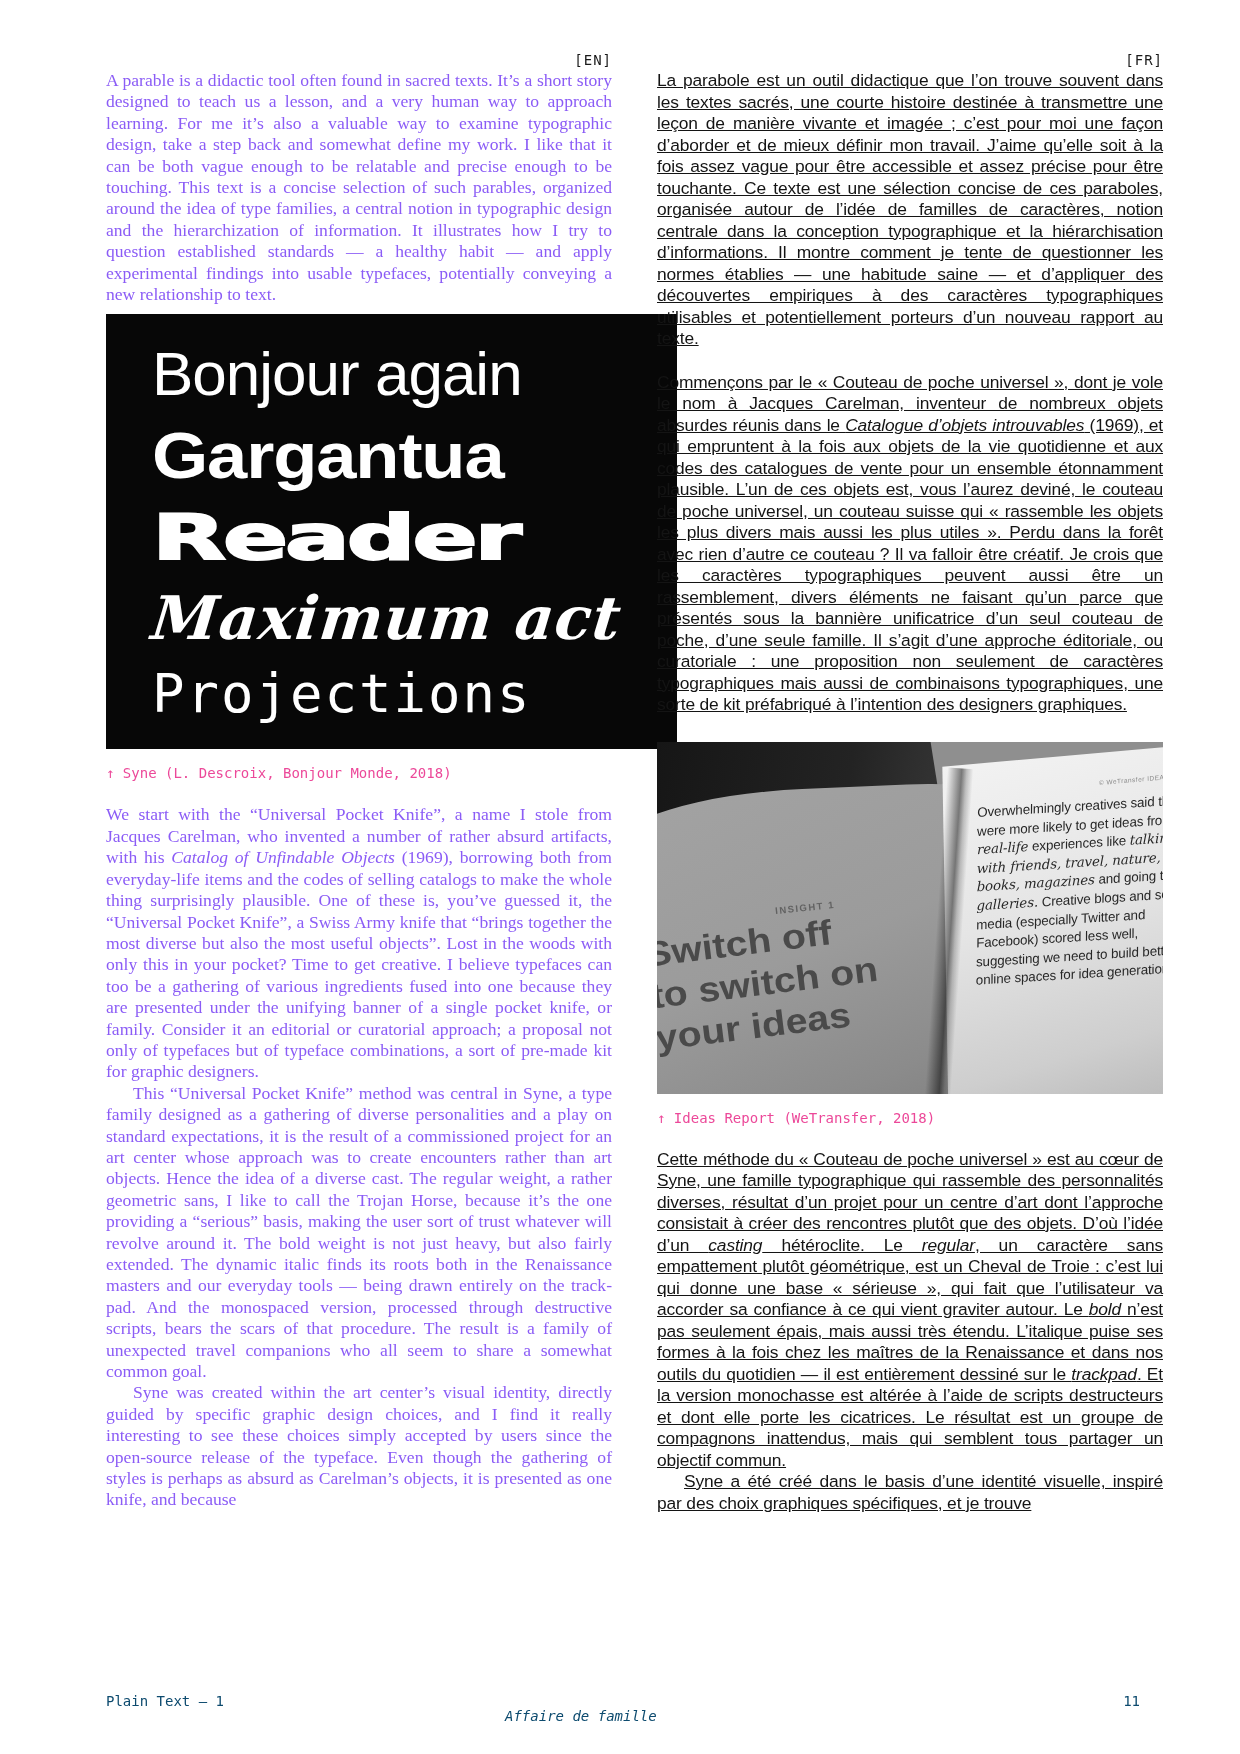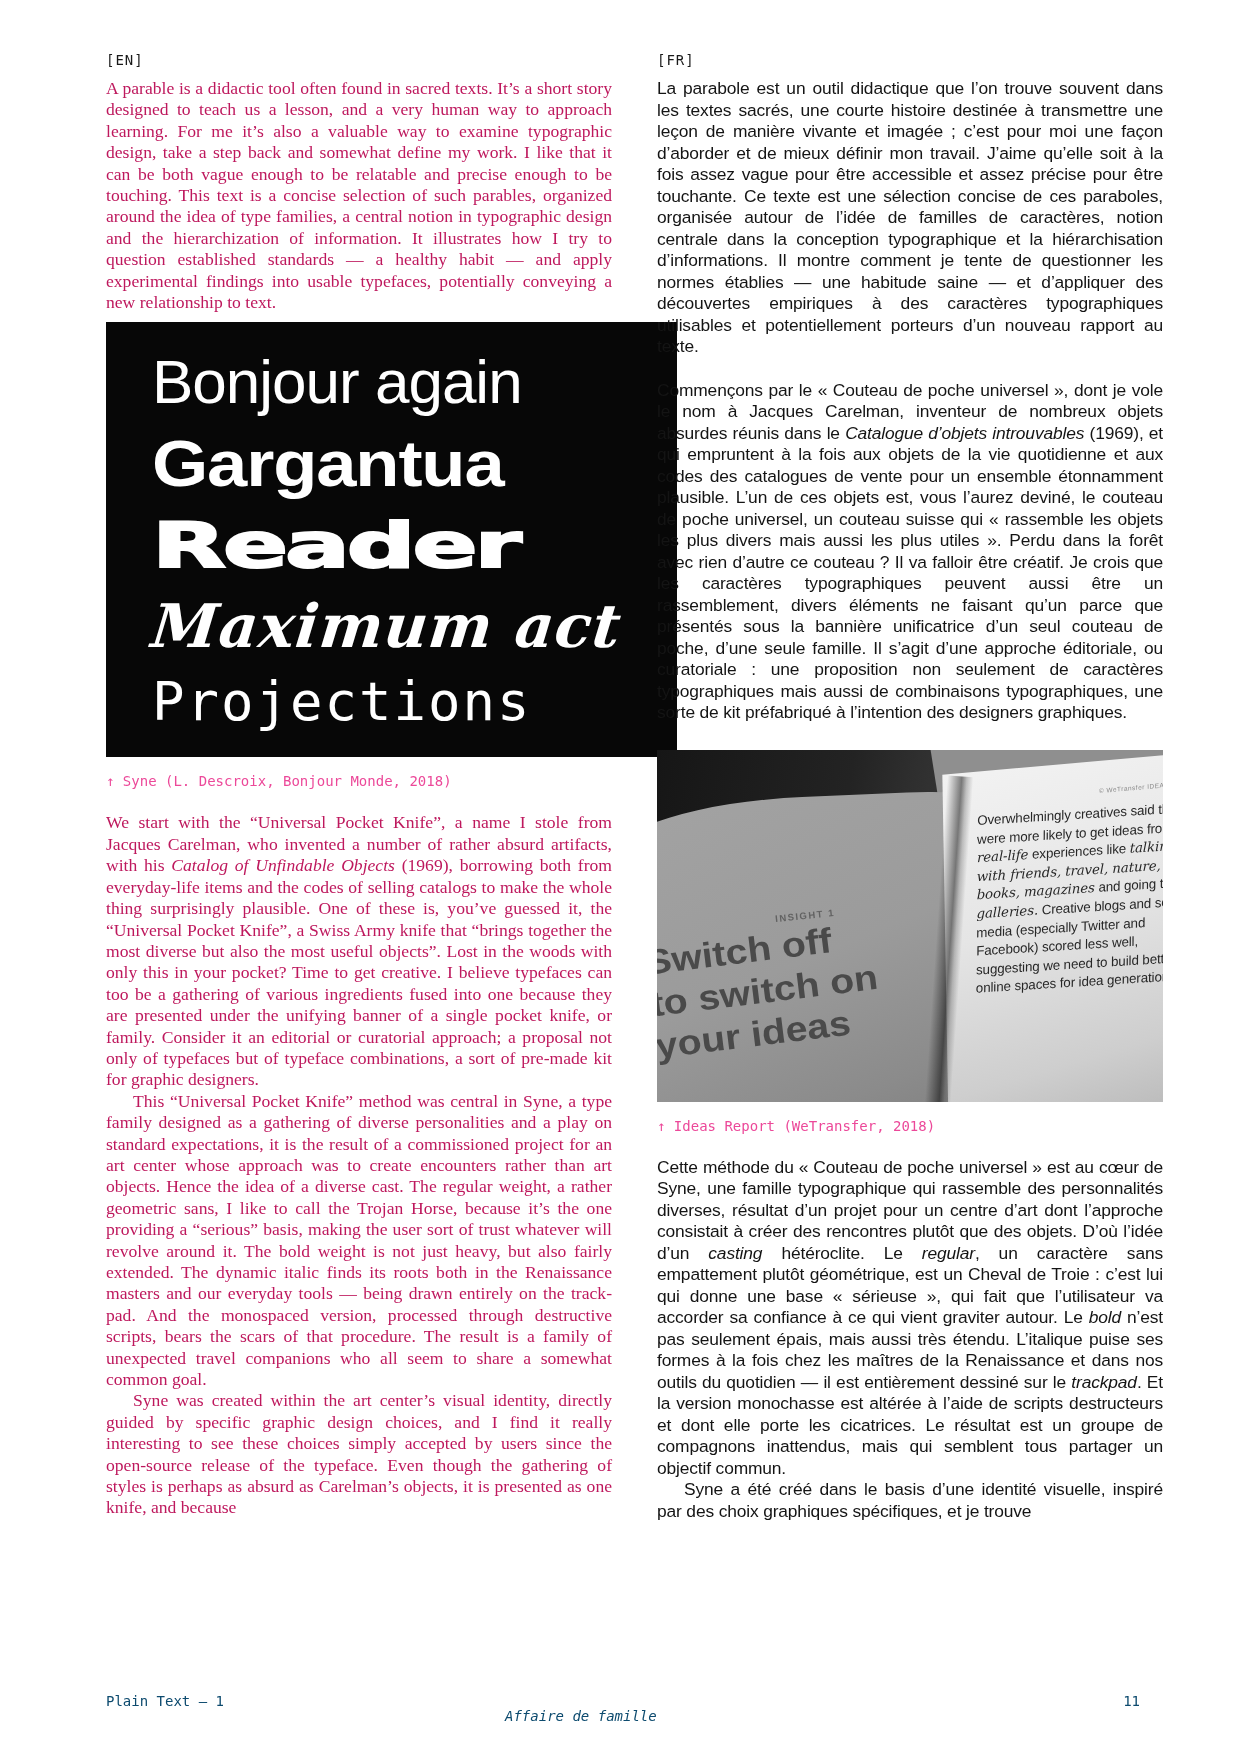--- a/index.html
+++ b/index.html
@@ -1,25 +1,25 @@
 <!DOCTYPE html>
 <html><head>
 <meta charset="utf-8">
 <style>
   html,body{margin:0;padding:0;background:#e8e8e8;}
   .page{position:relative;width:1240px;height:1754px;background:#ffffff;margin:0 auto;overflow:hidden;
         color:#141414;}
   .columns{display:flex;gap:45px;padding:52px 77px 0 106px;}
   .col{width:506px;flex:0 0 506px;}
-  .lang-tag{font:14px/16px "DejaVu Sans Mono", monospace;text-align:left;letter-spacing:1px;margin-bottom:10px;color:#1a1a1a;}
+  .lang-tag{font:14px/16px "DejaVu Sans Mono", monospace;text-align:right;letter-spacing:1px;margin-bottom:2px;color:#1a1a1a;}
   
-  .col-en p{font:17.6px/21.4px "Liberation Serif", serif;text-align:justify;margin:0;color:#be185d;}
+  .col-en p{font:17.6px/21.4px "Liberation Serif", serif;text-align:justify;margin:0;color:#8b5cf6;}
   .col-en p em{font-style:italic;}
   
-  .col-fr p{font:17.4px/21.5px "Liberation Sans", sans-serif;text-align:justify;margin:0;color:#141414;letter-spacing:-0.15px;}
+  .col-fr p{font:17.4px/21.5px "Liberation Sans", sans-serif;text-align:justify;margin:0;color:#141414;letter-spacing:-0.15px;text-decoration:underline;}
   .col-fr p em{font-style:italic;}
   .indent{text-indent:27px;}
   .sp-before{margin-top:22px !important;}
 
   
   .specimen{margin-top:9px;width:571px;height:435px;background:#070707;display:flex;flex-direction:column;
             justify-content:space-evenly;padding:10px 0 10px 46px;box-sizing:border-box;overflow:hidden;}
   .specimen .line{color:#ffffff;white-space:nowrap;transform-origin:left center;}
   .s1{font:400 62px/1 "Liberation Sans", sans-serif;letter-spacing:-1px;}
   .s2{font:700 64px/1 "Liberation Sans", sans-serif;transform:scaleX(1.13);letter-spacing:-1px;}

